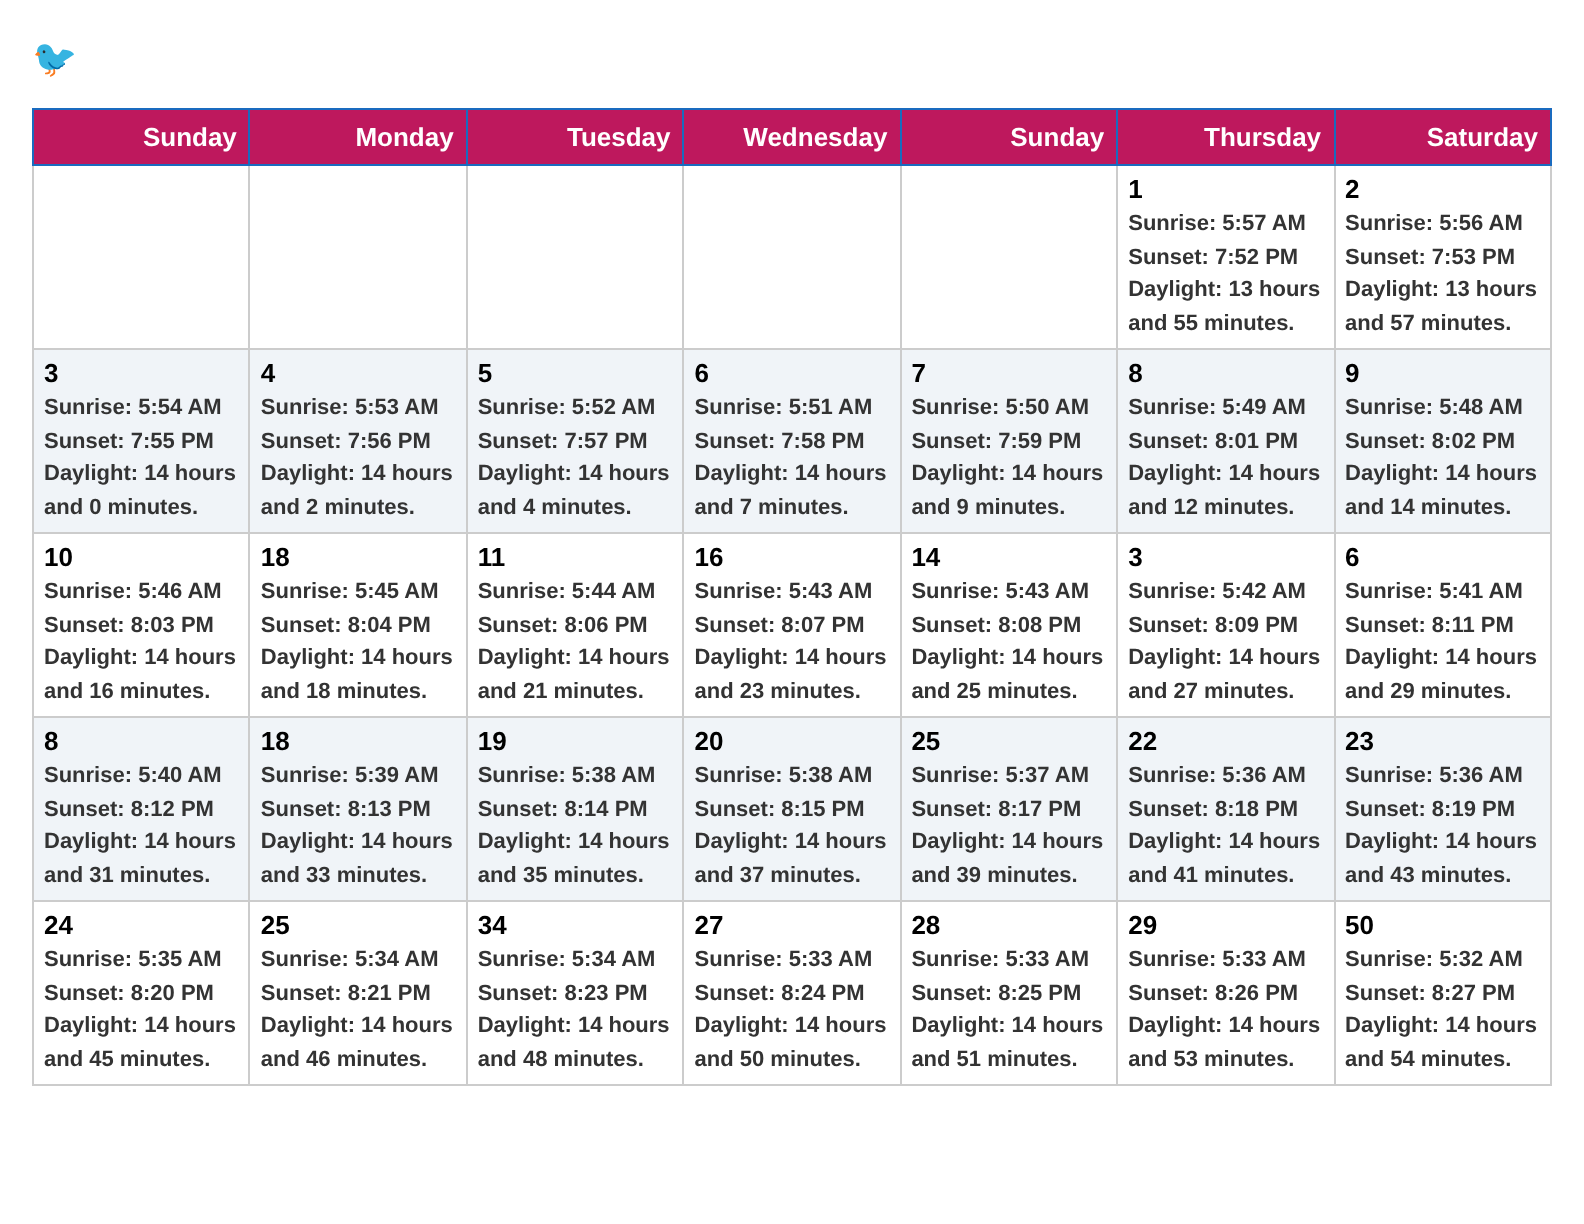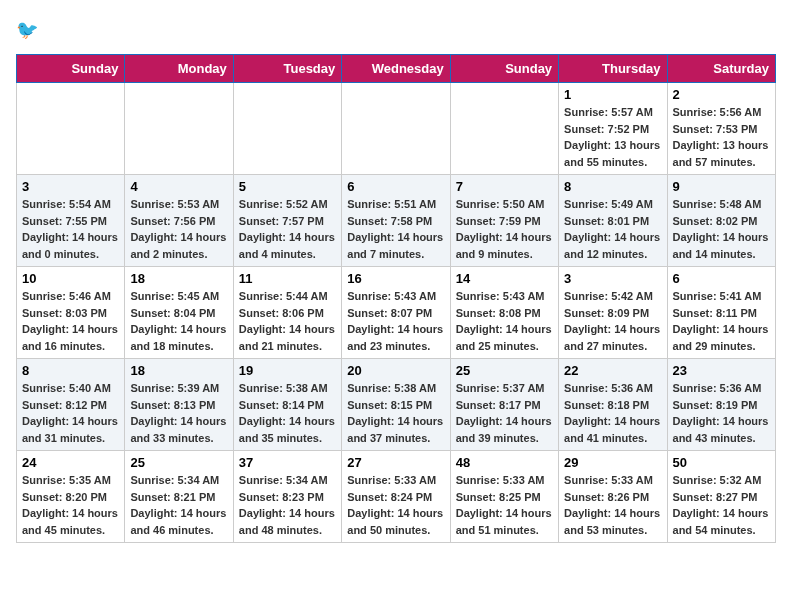--- a/index.html
+++ b/index.html
@@ -231,29 +231,29 @@
       <tr>
         <td>
           <span class="day-num">24</span>
           <div class="day-info"><strong>Sunrise:</strong> 5:35 AM<br><strong>Sunset:</strong> 8:20 PM<br>Daylight: 14 hours and 45 minutes.</div>
         </td>
         <td>
           <span class="day-num">25</span>
           <div class="day-info"><strong>Sunrise:</strong> 5:34 AM<br><strong>Sunset:</strong> 8:21 PM<br>Daylight: 14 hours and 46 minutes.</div>
         </td>
         <td>
-          <span class="day-num">37</span>
+          <span class="day-num">34</span>
           <div class="day-info"><strong>Sunrise:</strong> 5:34 AM<br><strong>Sunset:</strong> 8:23 PM<br>Daylight: 14 hours and 48 minutes.</div>
         </td>
         <td>
           <span class="day-num">27</span>
           <div class="day-info"><strong>Sunrise:</strong> 5:33 AM<br><strong>Sunset:</strong> 8:24 PM<br>Daylight: 14 hours and 50 minutes.</div>
         </td>
         <td>
-          <span class="day-num">48</span>
+          <span class="day-num">28</span>
           <div class="day-info"><strong>Sunrise:</strong> 5:33 AM<br><strong>Sunset:</strong> 8:25 PM<br>Daylight: 14 hours and 51 minutes.</div>
         </td>
         <td>
           <span class="day-num">29</span>
           <div class="day-info"><strong>Sunrise:</strong> 5:33 AM<br><strong>Sunset:</strong> 8:26 PM<br>Daylight: 14 hours and 53 minutes.</div>
         </td>
         <td>
           <span class="day-num">50</span>
           <div class="day-info"><strong>Sunrise:</strong> 5:32 AM<br><strong>Sunset:</strong> 8:27 PM<br>Daylight: 14 hours and 54 minutes.</div>
         </td>

